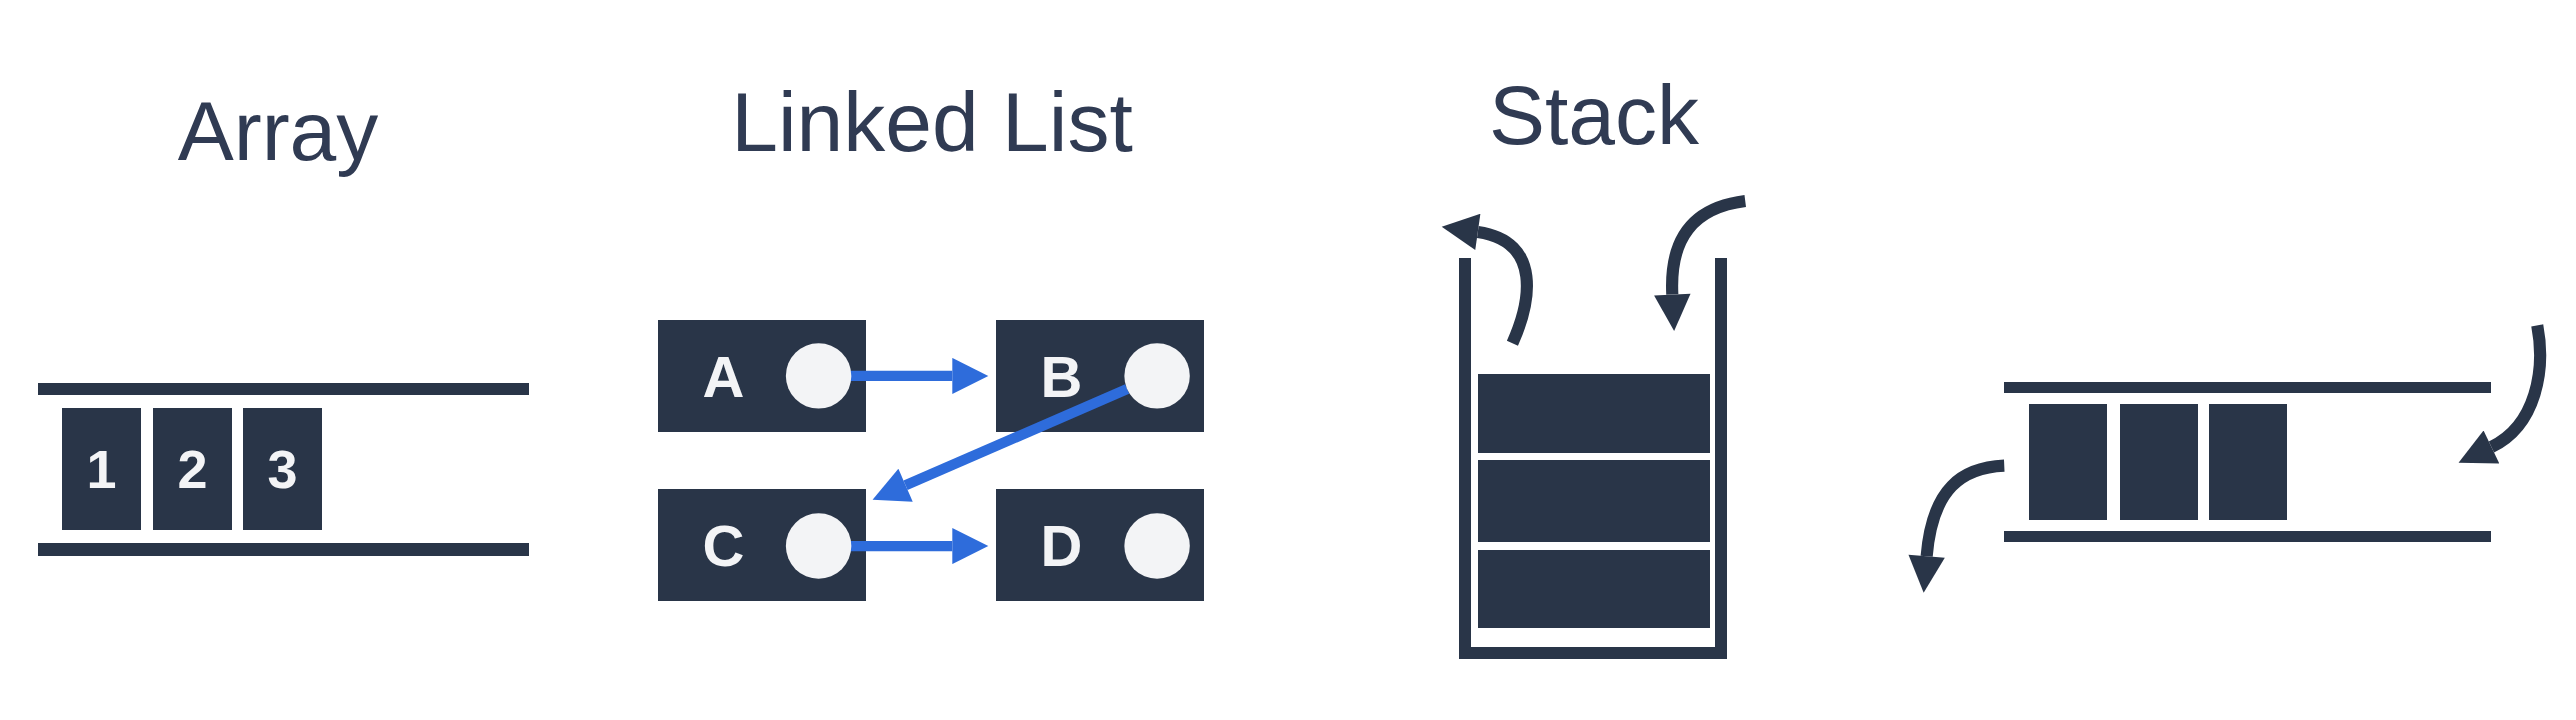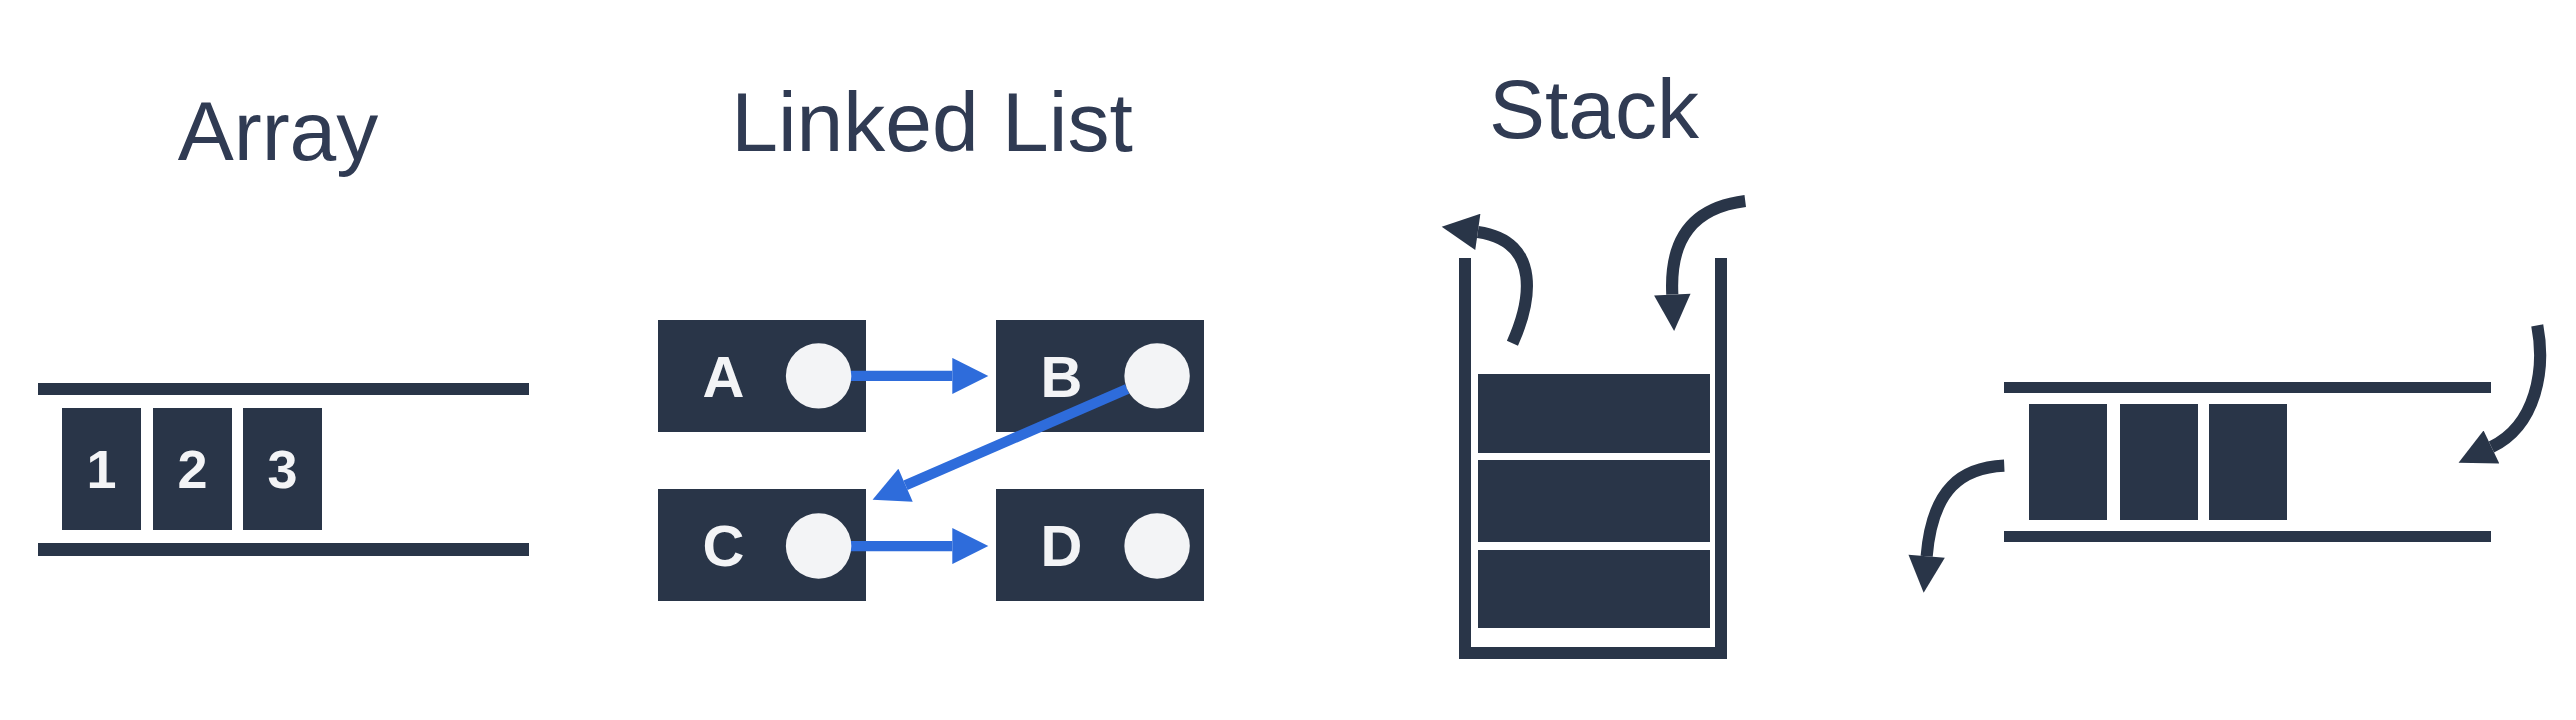--- a/index.html
+++ b/index.html
@@ -31,21 +31,21 @@
   .fill-navy{fill:var(--navy);}
   .fill-light{fill:var(--light);}
 </style>
 </head>
 <body>
 
 <div class="canvas">
 
   <div class="title" style="left:278px;top:89px;">Array</div>
   <div class="title" style="left:932px;top:80px;">Linked List</div>
-  <div class="title" style="left:1594px;top:67px;text-align:right;">Stack</div>
+  <div class="title" style="left:1594px;top:73px;text-align:right;">Stack</div>
 
   <div class="navy-rect" style="left:38px;top:383px;width:491px;height:12px;"></div>
   <div class="array-cell" style="left:62px;top:408px;">1</div>
   <div class="array-cell" style="left:153px;top:408px;">2</div>
   <div class="array-cell" style="left:243px;top:408px;">3</div>
   <div class="navy-rect" style="left:38px;top:543px;width:491px;height:13px;"></div>
 
   <div class="ll-node" style="left:658px;top:320px;">
     <span class="ll-letter">A</span>
   </div>

